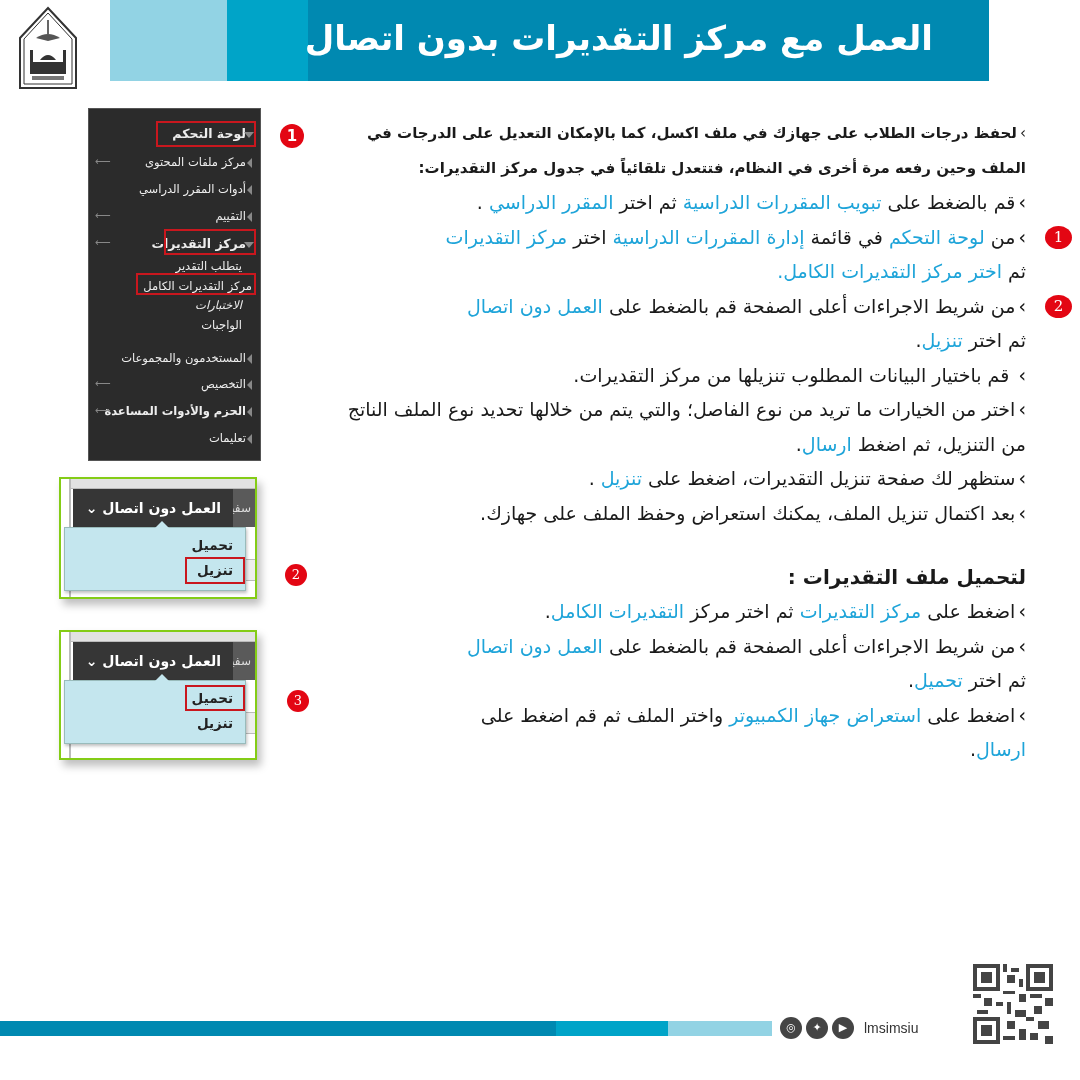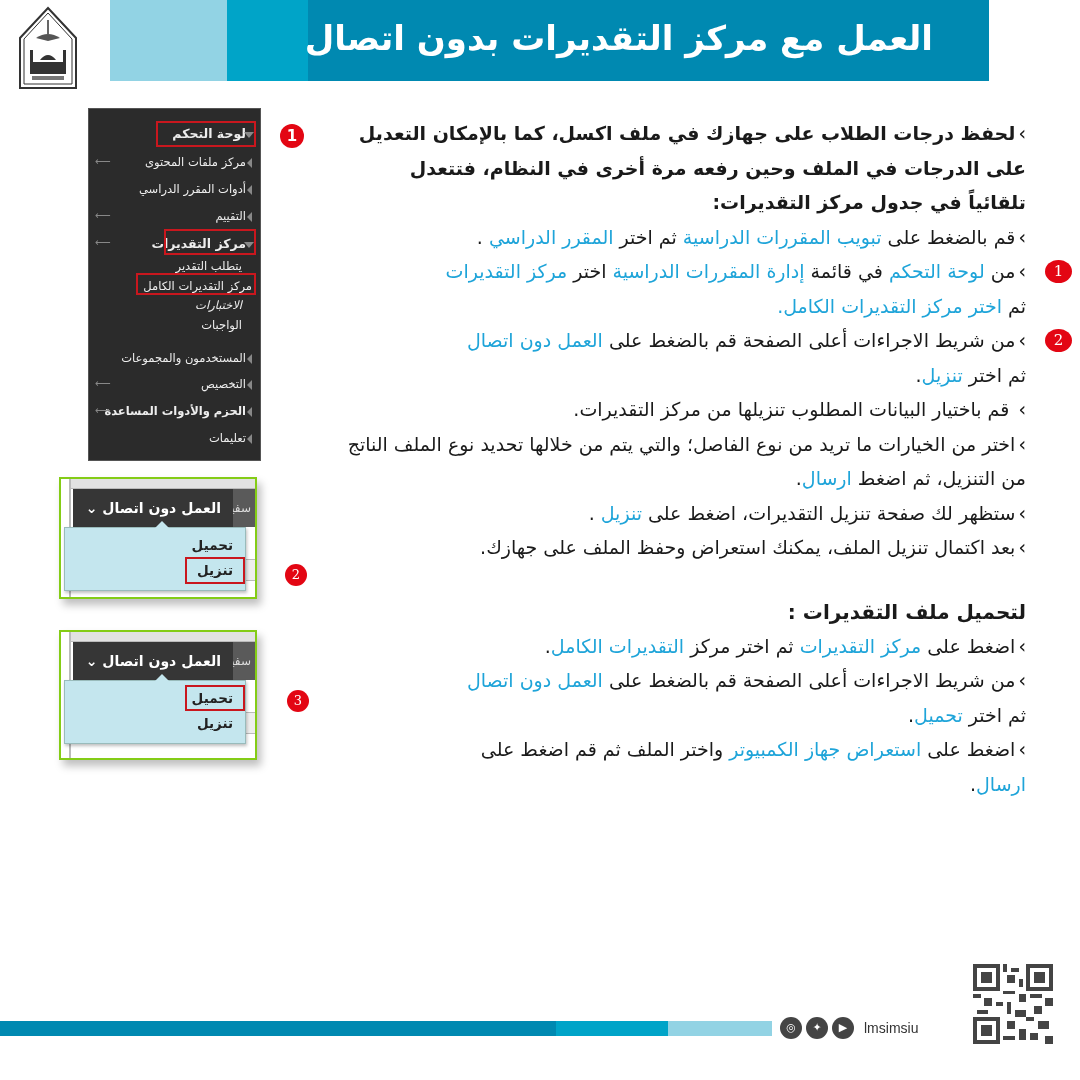--- a/index.html
+++ b/index.html
@@ -11,21 +11,21 @@
     .hb-light { width: 117px; background: #92d3e4; }
     .hb-mid { width: 81px; background: #00a4c8; }
     .hb-dark { flex: 1; background: #0089b1; position: relative; }
     .page-title { position: absolute; right: 56px; top: 18px; color: #fff; font-size: 34px; font-weight: bold; direction: rtl; white-space: nowrap; }
 
     .logo { position: absolute; left: 18px; top: 6px; width: 60px; height: 84px; }
 
     
     .main { position: absolute; right: 54px; top: 116px; width: 680px; direction: rtl; text-align: right; }
     .para { font-size: 19px; line-height: 34.5px; }
-    .para.bold { font-weight: bold; font-size: 19px; }
+    .para.bold { font-weight: bold; font-size: 15px; }
     .hl { color: #1ea4d9; }
     .chev { display: inline-block; margin-left: 3px; font-weight: normal; }
     .section-title { font-weight: bold; font-size: 20px; margin-top: 30px; line-height: 34px; }
     .badge-row { position: relative; }
     .num-badge { position: absolute; right: -46px; top: 6px; width: 27px; height: 23px; border-radius: 50%; background: #e30613; color: #fff; font-family: "DejaVu Serif", serif; font-size: 15px; text-align: center; line-height: 23px; }
 
     
     .panel1 { position: absolute; left: 88px; top: 108px; width: 173px; height: 353px; background: #2b2b2b; border: 1px solid #555; direction: rtl; font-size: 11.5px; color: #eee; }
     .sb-item { position: absolute; right: 8px; white-space: nowrap; }
     .sb-item.head { font-weight: bold; font-size: 12.5px; }

